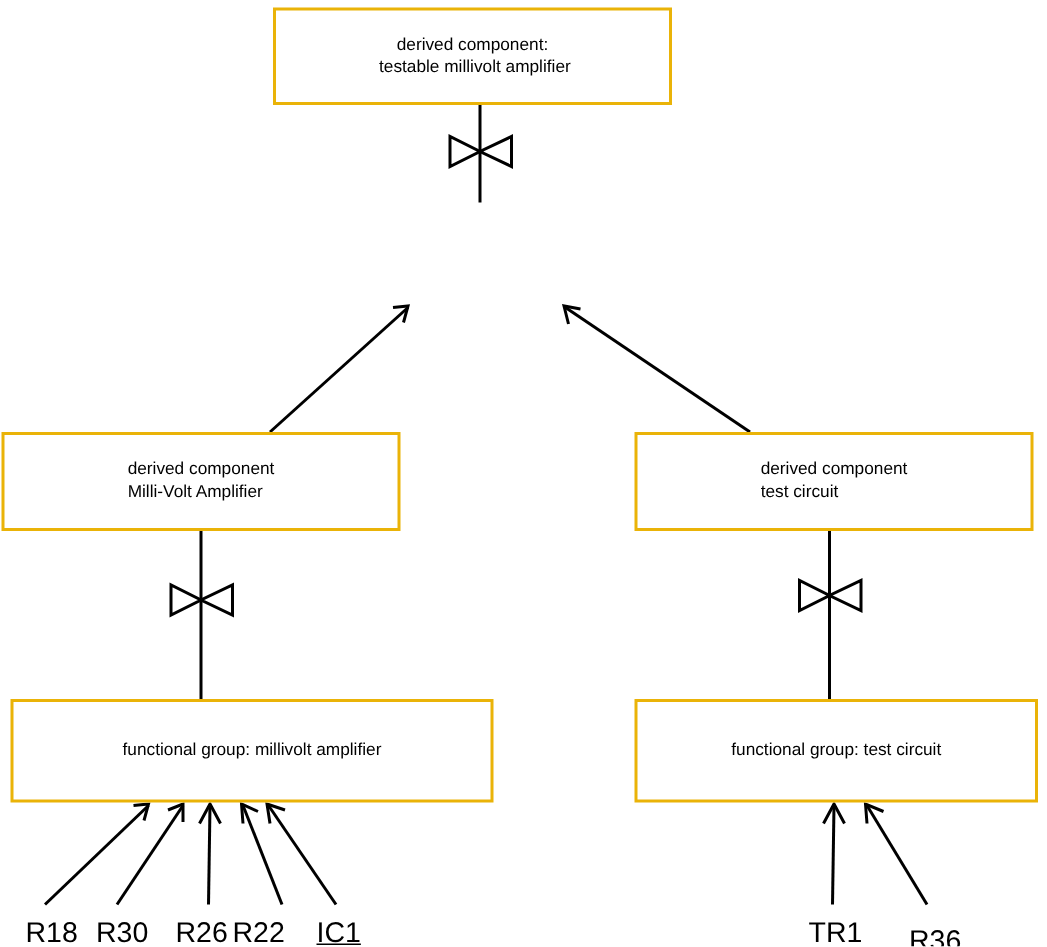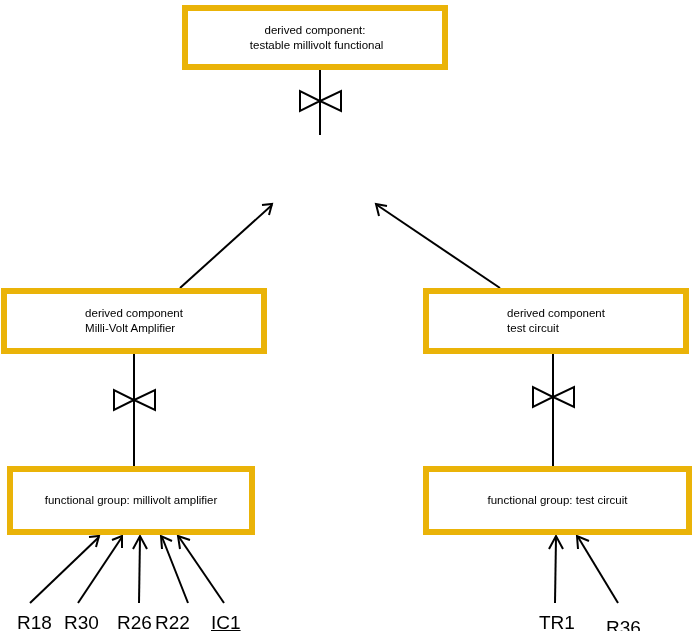--- a/index.html
+++ b/index.html
@@ -19,21 +19,21 @@
   #svg-layer {
     position: absolute;
     left: 0;
     top: 0;
     width: 698px;
     height: 631px;
   }
   .node-box {
     position: absolute;
     box-sizing: border-box;
-    border: 6px solid #eab308;
+    border: 2px solid #eab308;
     background: #ffffff;
     display: flex;
     align-items: center;
     justify-content: center;
   }
   .node-text {
     font-size: 11.5px;
     line-height: 15px;
     color: #000000;
     white-space: pre;
@@ -110,33 +110,33 @@
       <line x1="555" y1="603" x2="556" y2="537" stroke="#000000" stroke-width="2"></line>
       <polyline points="549,549 556,536 563,549" fill="none" stroke="#000000" stroke-width="2"></polyline>
     </g>
     <g>
       <line x1="618" y1="603" x2="578" y2="537" stroke="#000000" stroke-width="2"></line>
       <polyline points="578,549 577,536 589,541" fill="none" stroke="#000000" stroke-width="2"></polyline>
     </g>
   </svg>
 
   <div class="node-box" style="left:182px; top:5px; width:266px; height:65px;">
-    <div class="node-text centered"><span>derived component:</span><br><span> testable millivolt functional</span></div>
+    <div class="node-text centered"><span>derived component:</span><br><span> testable millivolt amplifier</span></div>
   </div>
 
 
   <div class="node-box" style="left:1px; top:288px; width:266px; height:66px;">
     <div class="node-text"><span>derived component</span><br><span>Milli-Volt Amplifier</span></div>
   </div>
 
   <div class="node-box" style="left:423px; top:288px; width:266px; height:66px;">
     <div class="node-text"><span>derived component</span><br><span>test circuit</span></div>
   </div>
 
-  <div class="node-box" style="left:7px; top:466px; width:248px; height:69px;">
+  <div class="node-box" style="left:7px; top:466px; width:322px; height:69px;">
     <div class="node-text"><span>functional group: millivolt amplifier</span></div>
   </div>
 
   <div class="node-box" style="left:423px; top:466px; width:269px; height:69px;">
     <div class="node-text"><span>functional group: test circuit</span></div>
   </div>
 
   <div class="leaf-label" style="left:17px; top:612px;">R18</div>
   <div class="leaf-label" style="left:64px; top:612px;text-align:center;">R30</div>
   <div class="leaf-label" style="left:117px; top:612px;">R26</div>

